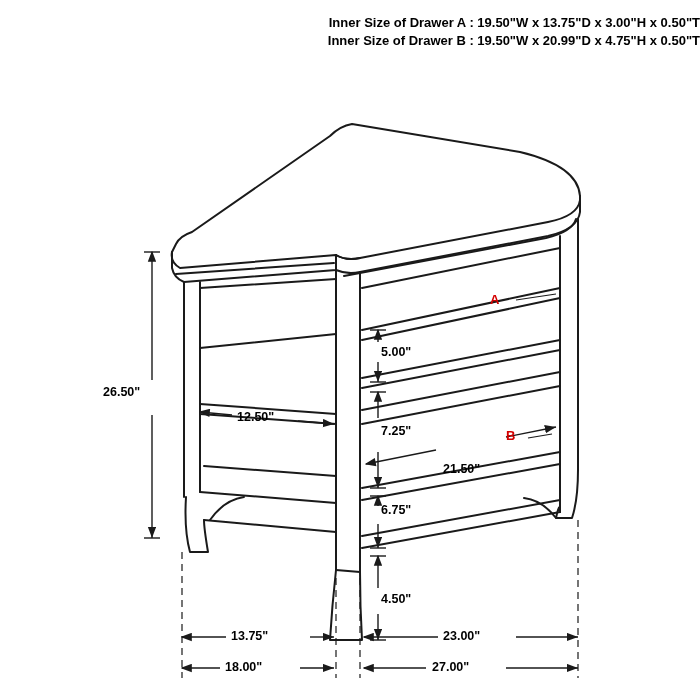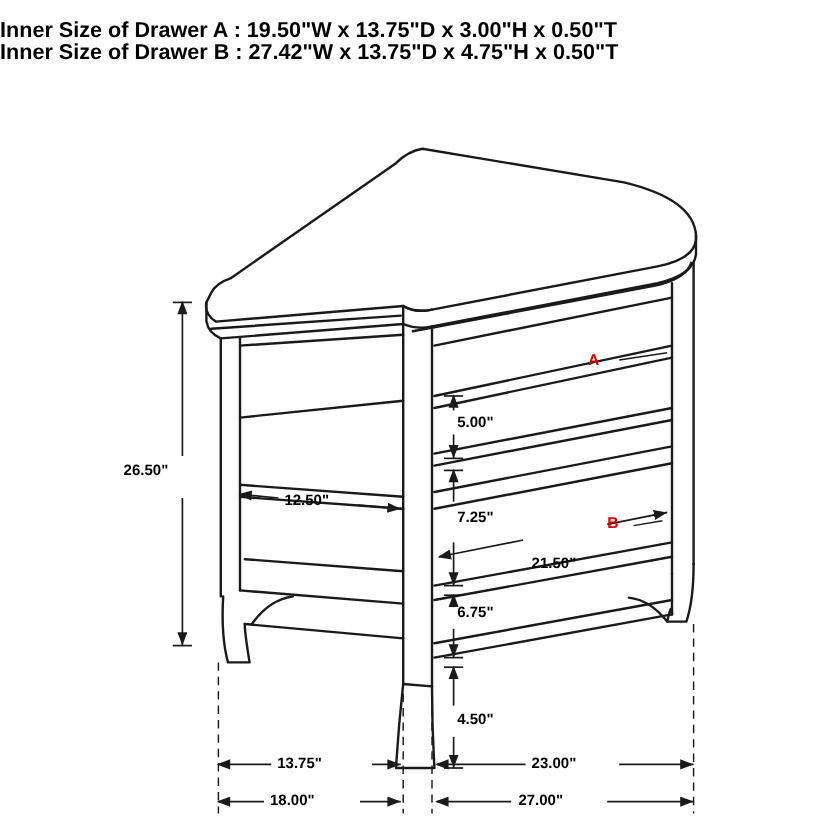--- a/index.html
+++ b/index.html
@@ -12,22 +12,22 @@
     width: 700px;
     height: 700px;
     background: #ffffff;
     font-family: "Liberation Sans", sans-serif;
     overflow: hidden;
   }
   .hdr {
     position: absolute;
     left: 0;
     width: 700px;
-    text-align: left;
-    font-size: 18px;
+    text-align: right;
+    font-size: 13px;
     font-weight: bold;
     color: #000000;
     letter-spacing: 0px;
   }
   #hdr1 { top: 15px; }
   #hdr2 { top: 33px; }
 
   svg.diagram {
     position: absolute;
     left: 0;
@@ -50,21 +50,21 @@
     color: #d40000;
     white-space: nowrap;
   }
 </style>
 </head>
 <body>
 
 <div id="page">
 
   <div class="hdr" id="hdr1">Inner Size of Drawer A : 19.50"W x 13.75"D x 3.00"H x 0.50"T</div>
-  <div class="hdr" id="hdr2">Inner Size of Drawer B : 27.42"W x 13.75"D x 4.75"H x 0.50"T</div>
+  <div class="hdr" id="hdr2">Inner Size of Drawer B : 19.50"W x 20.99"D x 4.75"H x 0.50"T</div>
 
   <svg class="diagram" viewBox="0 0 700 700">
     <g fill="none" stroke="#1a1a1a" stroke-width="2" stroke-linejoin="round" stroke-linecap="round">
 
       <path d="M 352 124 L 520 152 Q 578 166 580 196 L 580 200 Q 578 216 548 222
                L 360 258 Q 346 261 336 255 L 180 268
                Q 170 262 172 252 L 176 244 Q 180 236 192 232 L 330 136
                Q 340 126 352 124 Z"></path>
 
       <path d="M 172 252 L 172 268 Q 174 278 184 282 L 336 270 L 336 255"></path>

